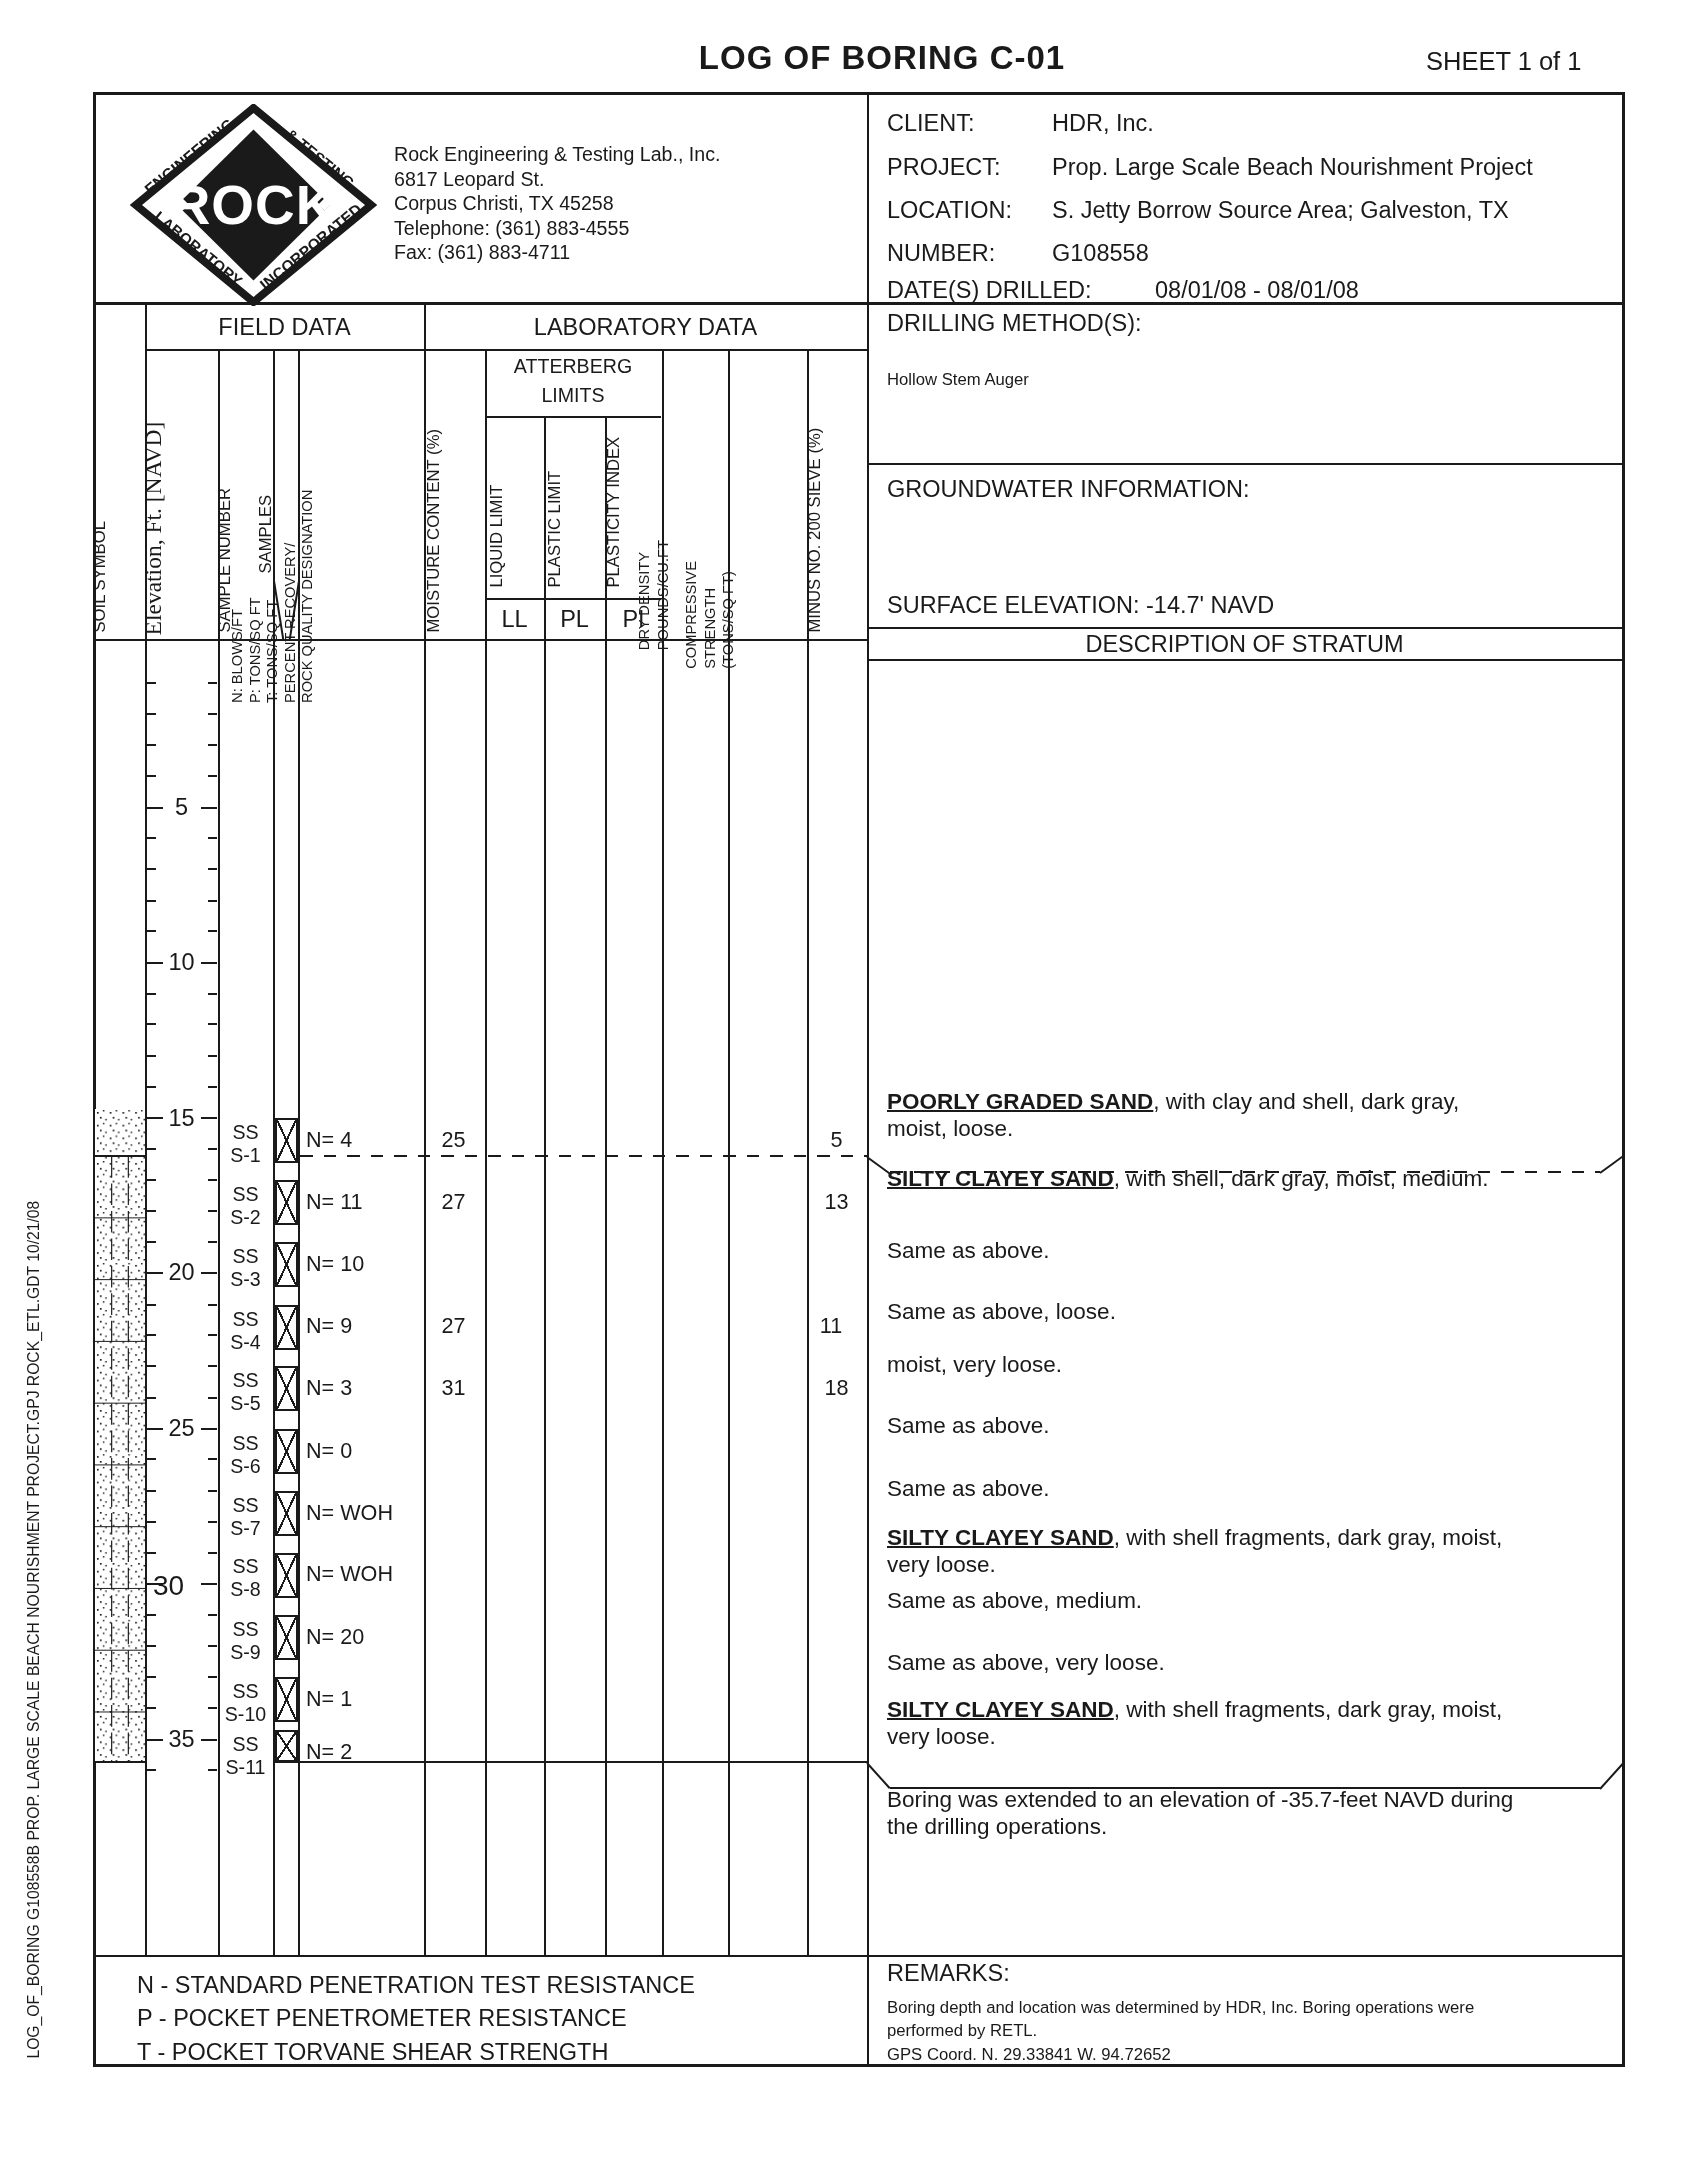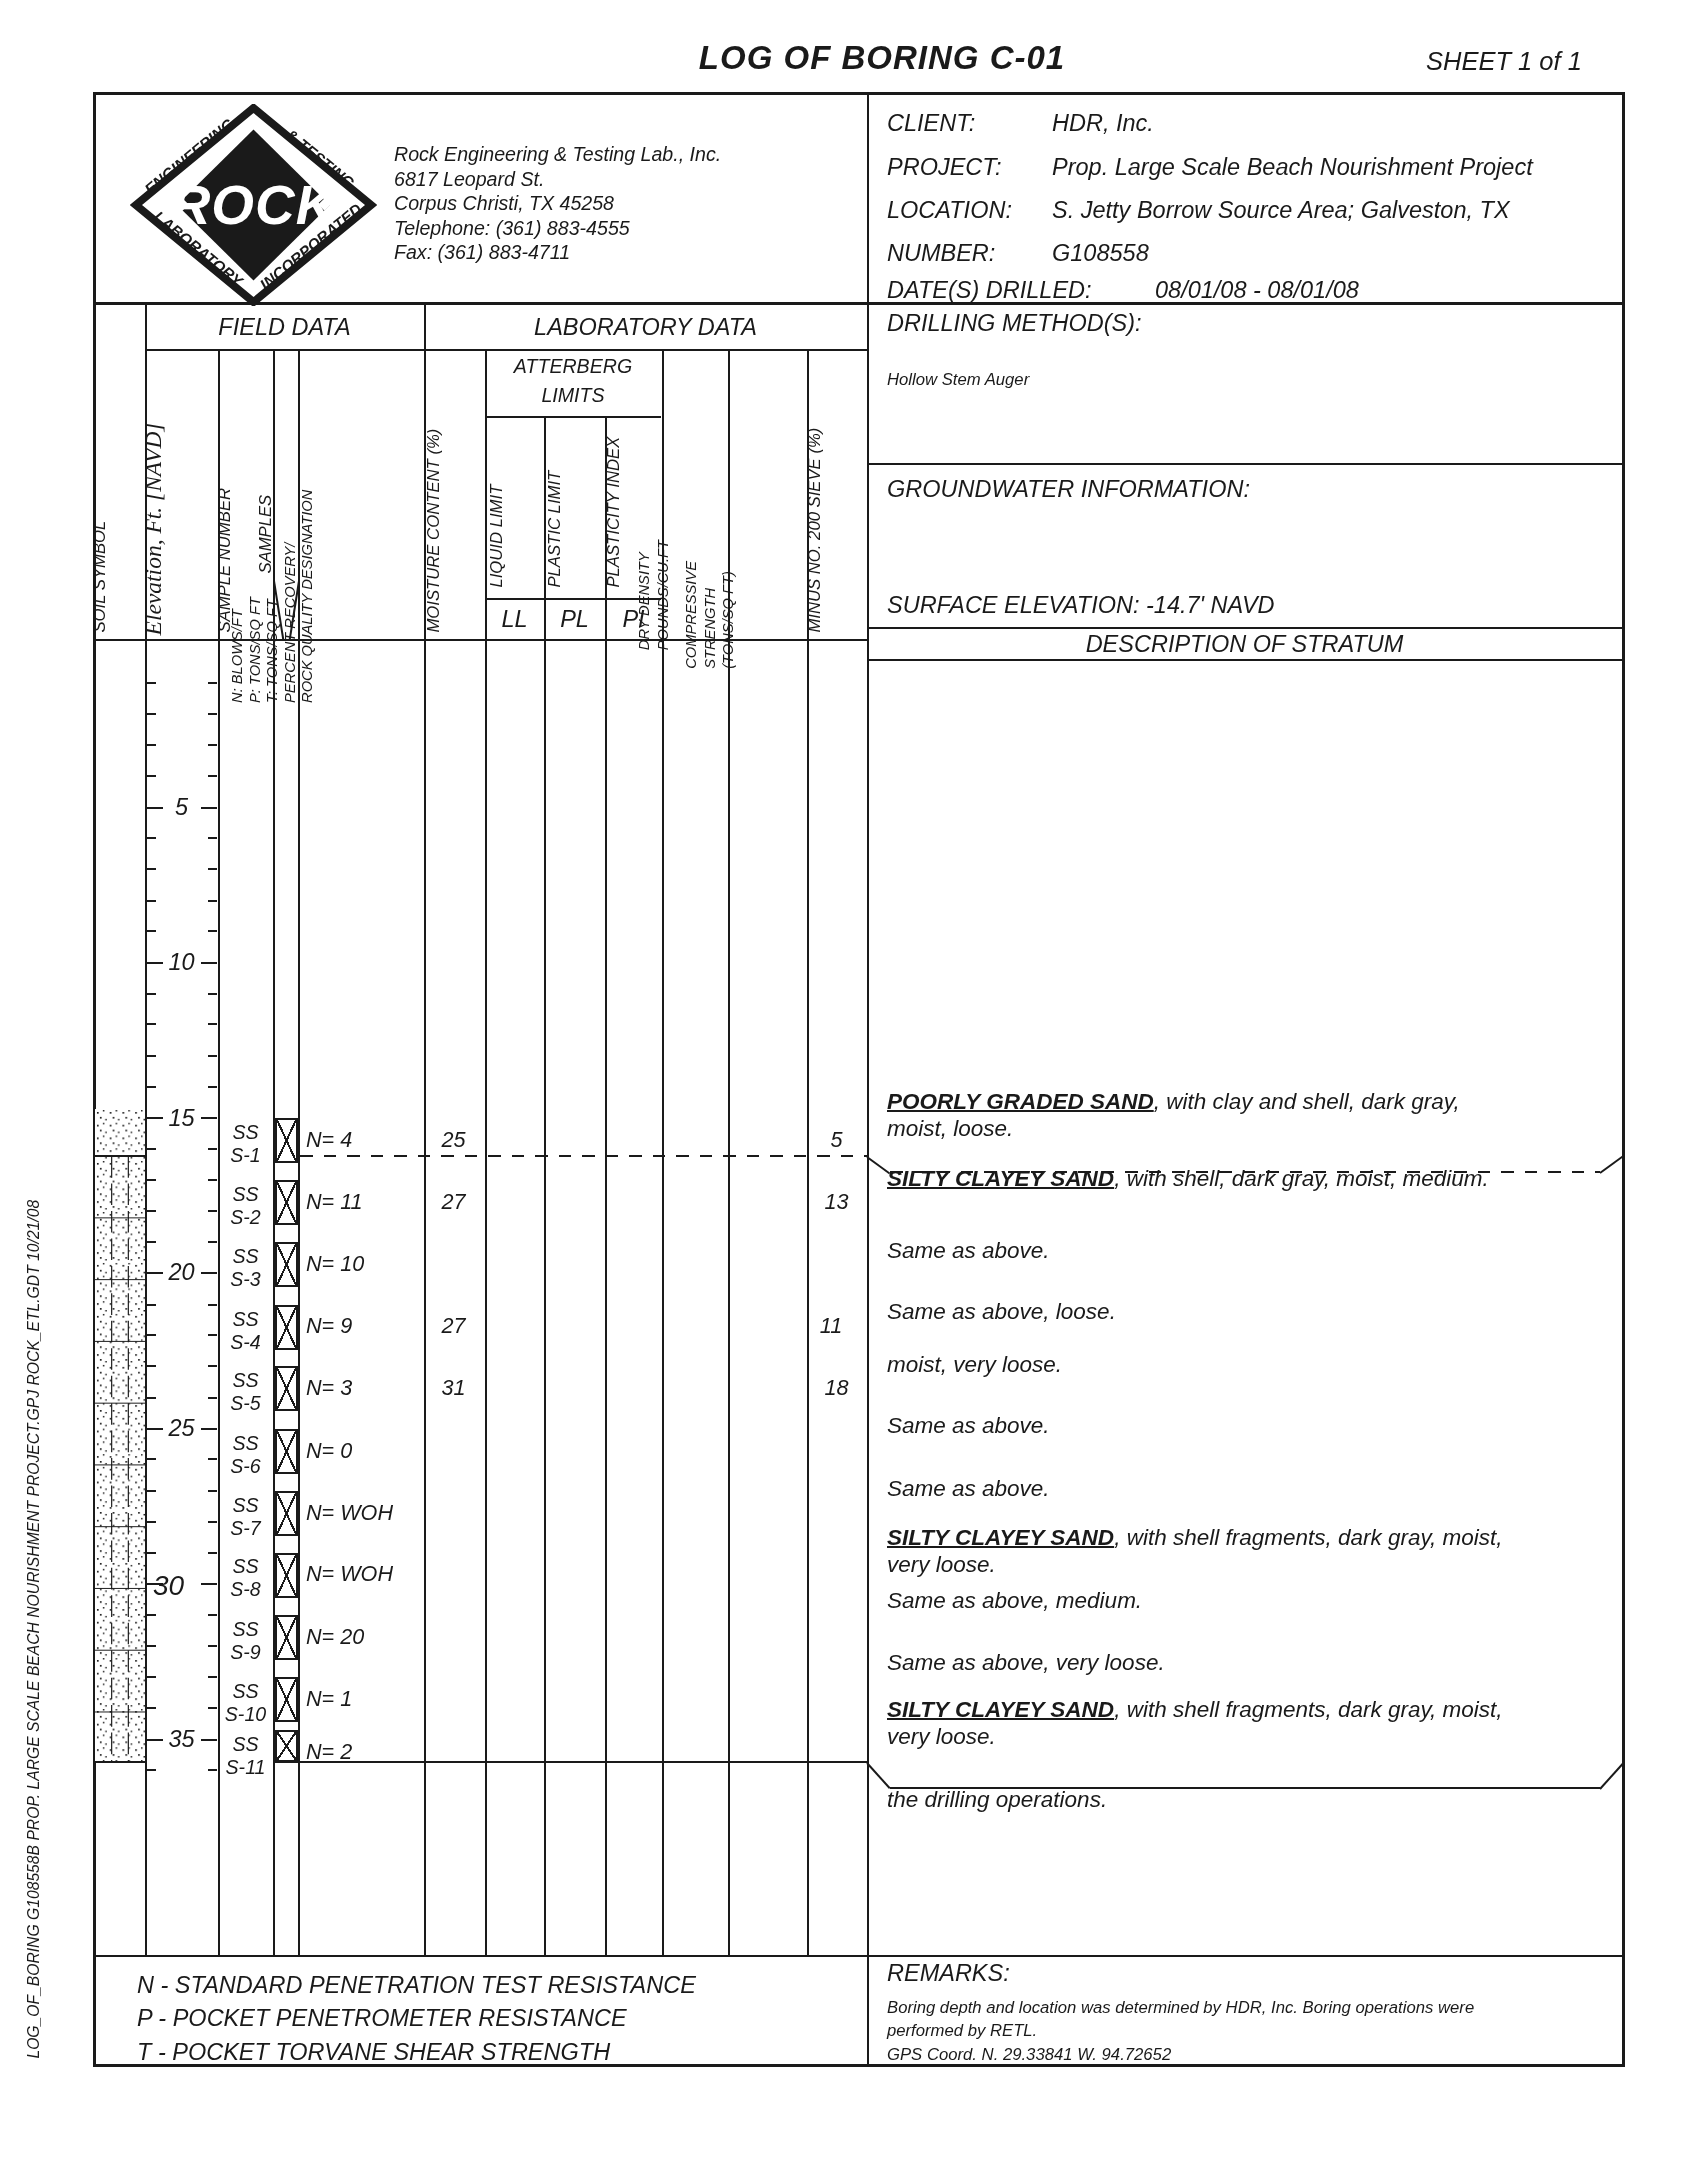--- a/index.html
+++ b/index.html
@@ -1,17 +1,17 @@
 <!DOCTYPE html>
 <html><head>
 <meta charset="utf-8">
 <style>
   html,body{margin:0;padding:0;background:#e8e8e8;}
   .page{position:relative;width:1705px;height:2173px;background:#ffffff;
-        font-family:"Liberation Sans",sans-serif;color:#1a1a1a;overflow:hidden;font-style:italic;}
+        font-family:"Liberation Sans",sans-serif;color:#1a1a1a;overflow:hidden;}
   .hl,.vl,.tick,.slant{position:absolute;background:#1a1a1a;}
   .abs{position:absolute;}
   .ctr{text-align:center;}
   .b{font-weight:bold;}
   .vt{position:absolute;transform-origin:0 100%;transform:rotate(-90deg);white-space:nowrap;}
   .vt div{white-space:nowrap;}
   .soil-h{font-weight:bold;text-decoration:underline;text-decoration-thickness:2px;}
   .desc{position:absolute;left:887px;width:722px;font-size:22.5px;line-height:27.4px;}
   .dash{position:absolute;height:2px;background:repeating-linear-gradient(90deg,#1a1a1a 0 12.7px,transparent 12.7px 23.5px);}
   .xbox{position:absolute;left:275px;width:22.5px;box-sizing:border-box;border:2px solid #1a1a1a;
@@ -351,20 +351,21 @@
         <div><span>Same as above, medium.</span></div>
       </div>
       <div class="desc" style="top: 1649px;">
         <div><span>Same as above, very loose.</span></div>
       </div>
       <div class="desc" style="top: 1696px;">
         <div><span class="soil-h">SILTY CLAYEY SAND</span><span>, with shell fragments, dark gray, moist,</span></div>
         <div><span>very loose.</span></div>
       </div>
       <div class="desc" style="top: 1786px;">
+        <div><span>Boring was extended to an elevation of -35.7-feet NAVD during</span></div>
         <div><span>the drilling operations.</span></div>
       </div>
     </div>
 
   <div class="abs" style="left:137px;top:1972px;font-size:23.5px;">N - STANDARD PENETRATION TEST RESISTANCE</div>
   <div class="abs" style="left:137px;top:2005px;font-size:23.5px;">P - POCKET PENETROMETER RESISTANCE</div>
   <div class="abs" style="left:137px;top:2039px;font-size:23.5px;">T - POCKET TORVANE SHEAR STRENGTH</div>
 
   <div class="abs" style="left:887px;top:1960px;font-size:23.5px;">REMARKS:</div>
   <div class="abs" style="left:887px;top:1998px;font-size:16.7px;">Boring depth and location was determined by HDR, Inc.  Boring operations were</div>

